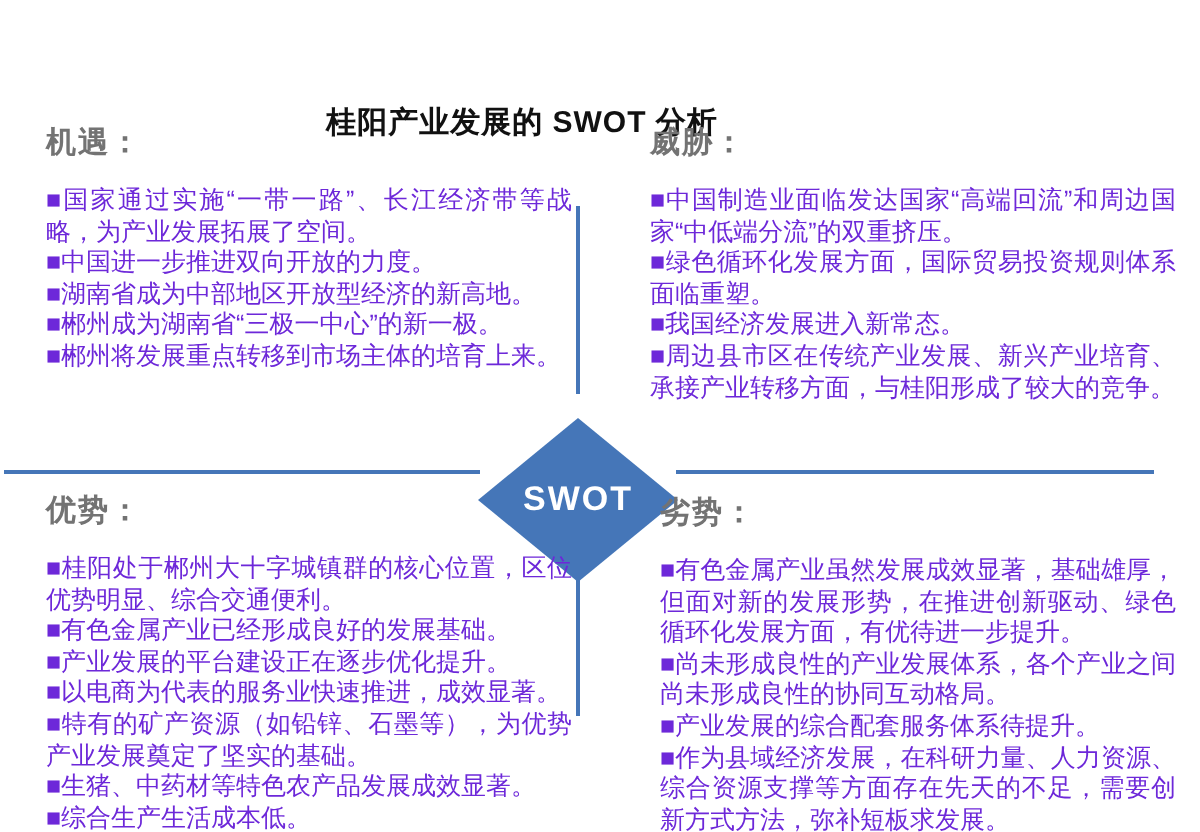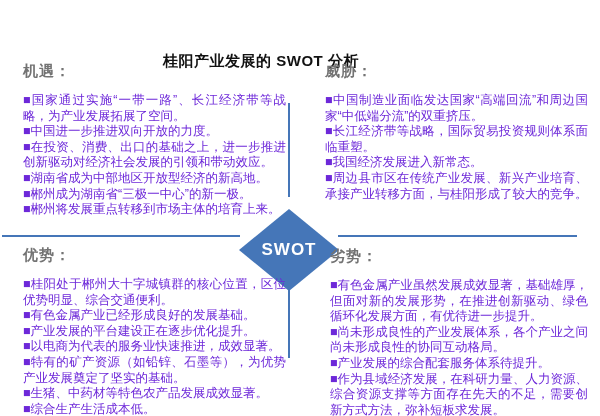--- a/index.html
+++ b/index.html
@@ -65,32 +65,31 @@
       <polygon points="50,0 100,41 50,82 0,41"></polygon>
     </svg>
     <div class="swot-label">SWOT</div>
   </div>
 
   <div class="quadrant q-opportunities">
     <div class="q-heading">机遇：</div>
     <div class="q-list">
         <div class="bullet">■国家通过实施“一带一路”、长江经济带等战略，为产业发展拓展了空间。</div>
         <div class="bullet">■中国进一步推进双向开放的力度。</div>
-        <div class="bullet">■在投资、消费、出口的基础之上，进一步推进创新驱动对经济社会发展的引领和带动效应。</div>
         <div class="bullet">■湖南省成为中部地区开放型经济的新高地。</div>
         <div class="bullet">■郴州成为湖南省“三极一中心”的新一极。</div>
         <div class="bullet">■郴州将发展重点转移到市场主体的培育上来。</div>
       </div>
   </div>
 
   <div class="quadrant q-threats">
     <div class="q-heading">威胁：</div>
     <div class="q-list">
         <div class="bullet">■中国制造业面临发达国家“高端回流”和周边国家“中低端分流”的双重挤压。</div>
-        <div class="bullet">■长江经济带等战略，国际贸易投资规则体系面临重塑。</div>
+        <div class="bullet">■绿色循环化发展方面，国际贸易投资规则体系面临重塑。</div>
         <div class="bullet">■我国经济发展进入新常态。</div>
         <div class="bullet">■周边县市区在传统产业发展、新兴产业培育、承接产业转移方面，与桂阳形成了较大的竞争。</div>
       </div>
   </div>
 
   <div class="quadrant q-strengths">
     <div class="q-heading">优势：</div>
     <div class="q-list">
         <div class="bullet">■桂阳处于郴州大十字城镇群的核心位置，区位优势明显、综合交通便利。</div>
         <div class="bullet">■有色金属产业已经形成良好的发展基础。</div>

